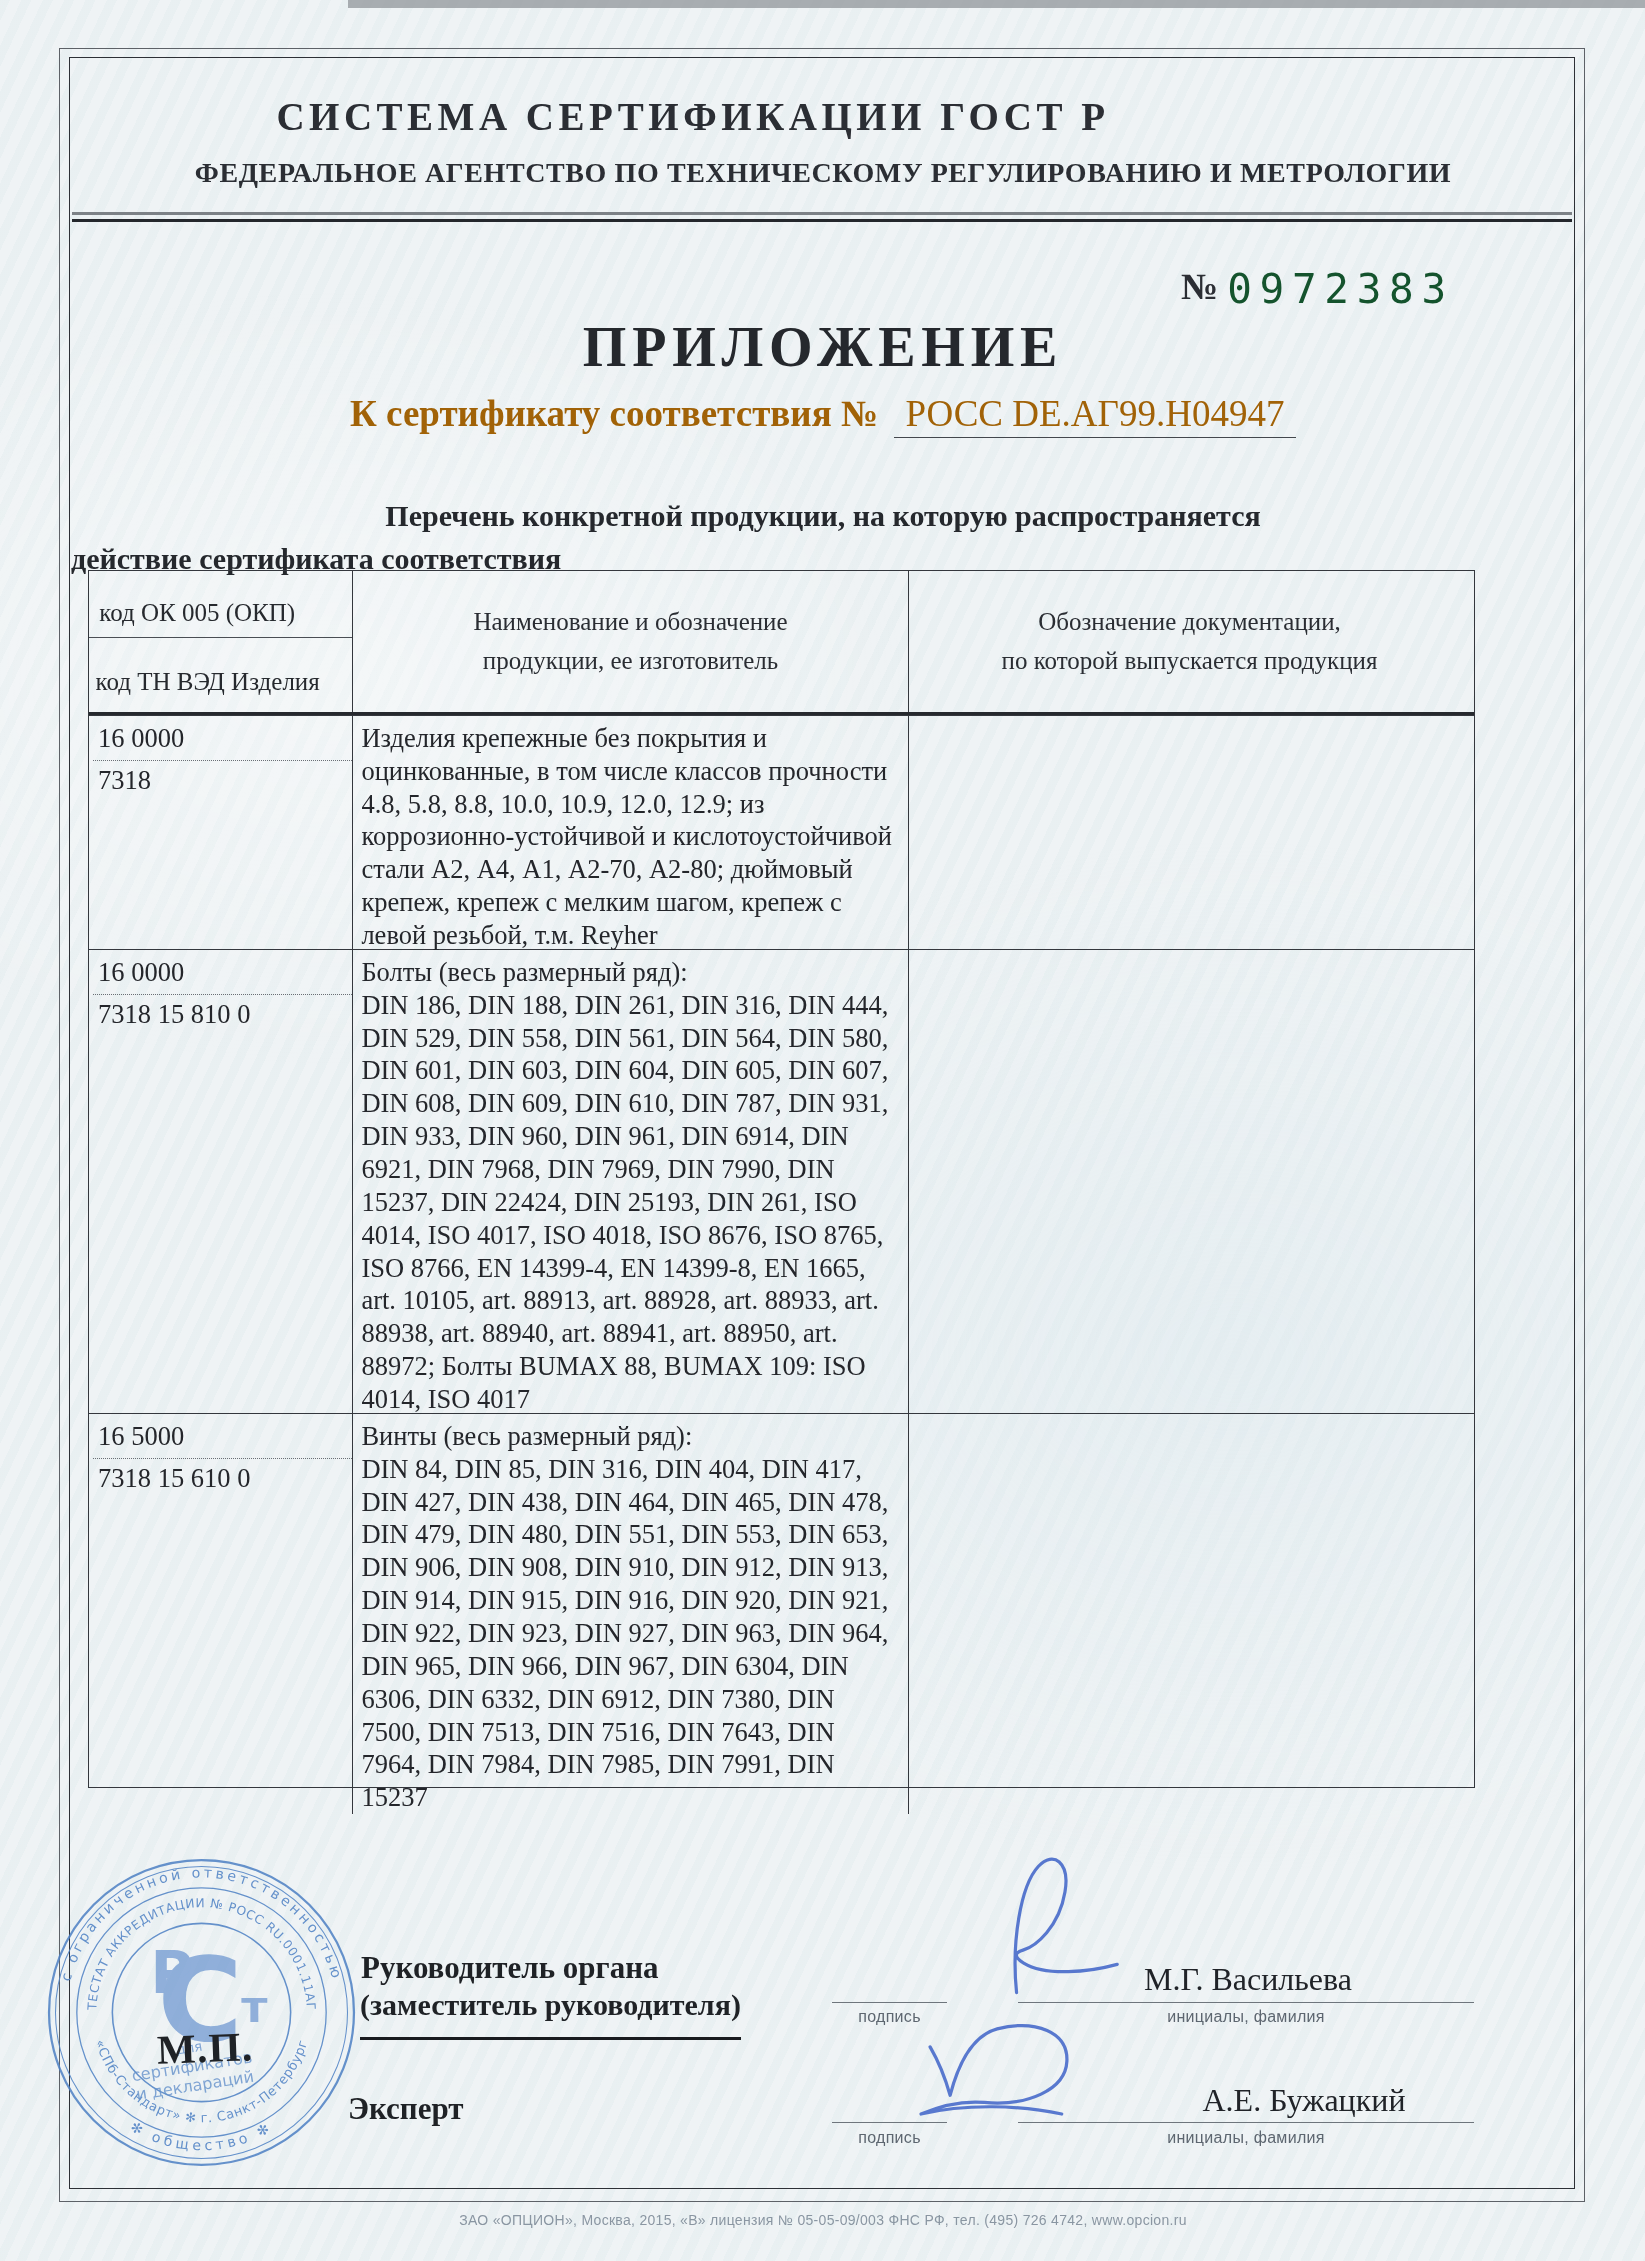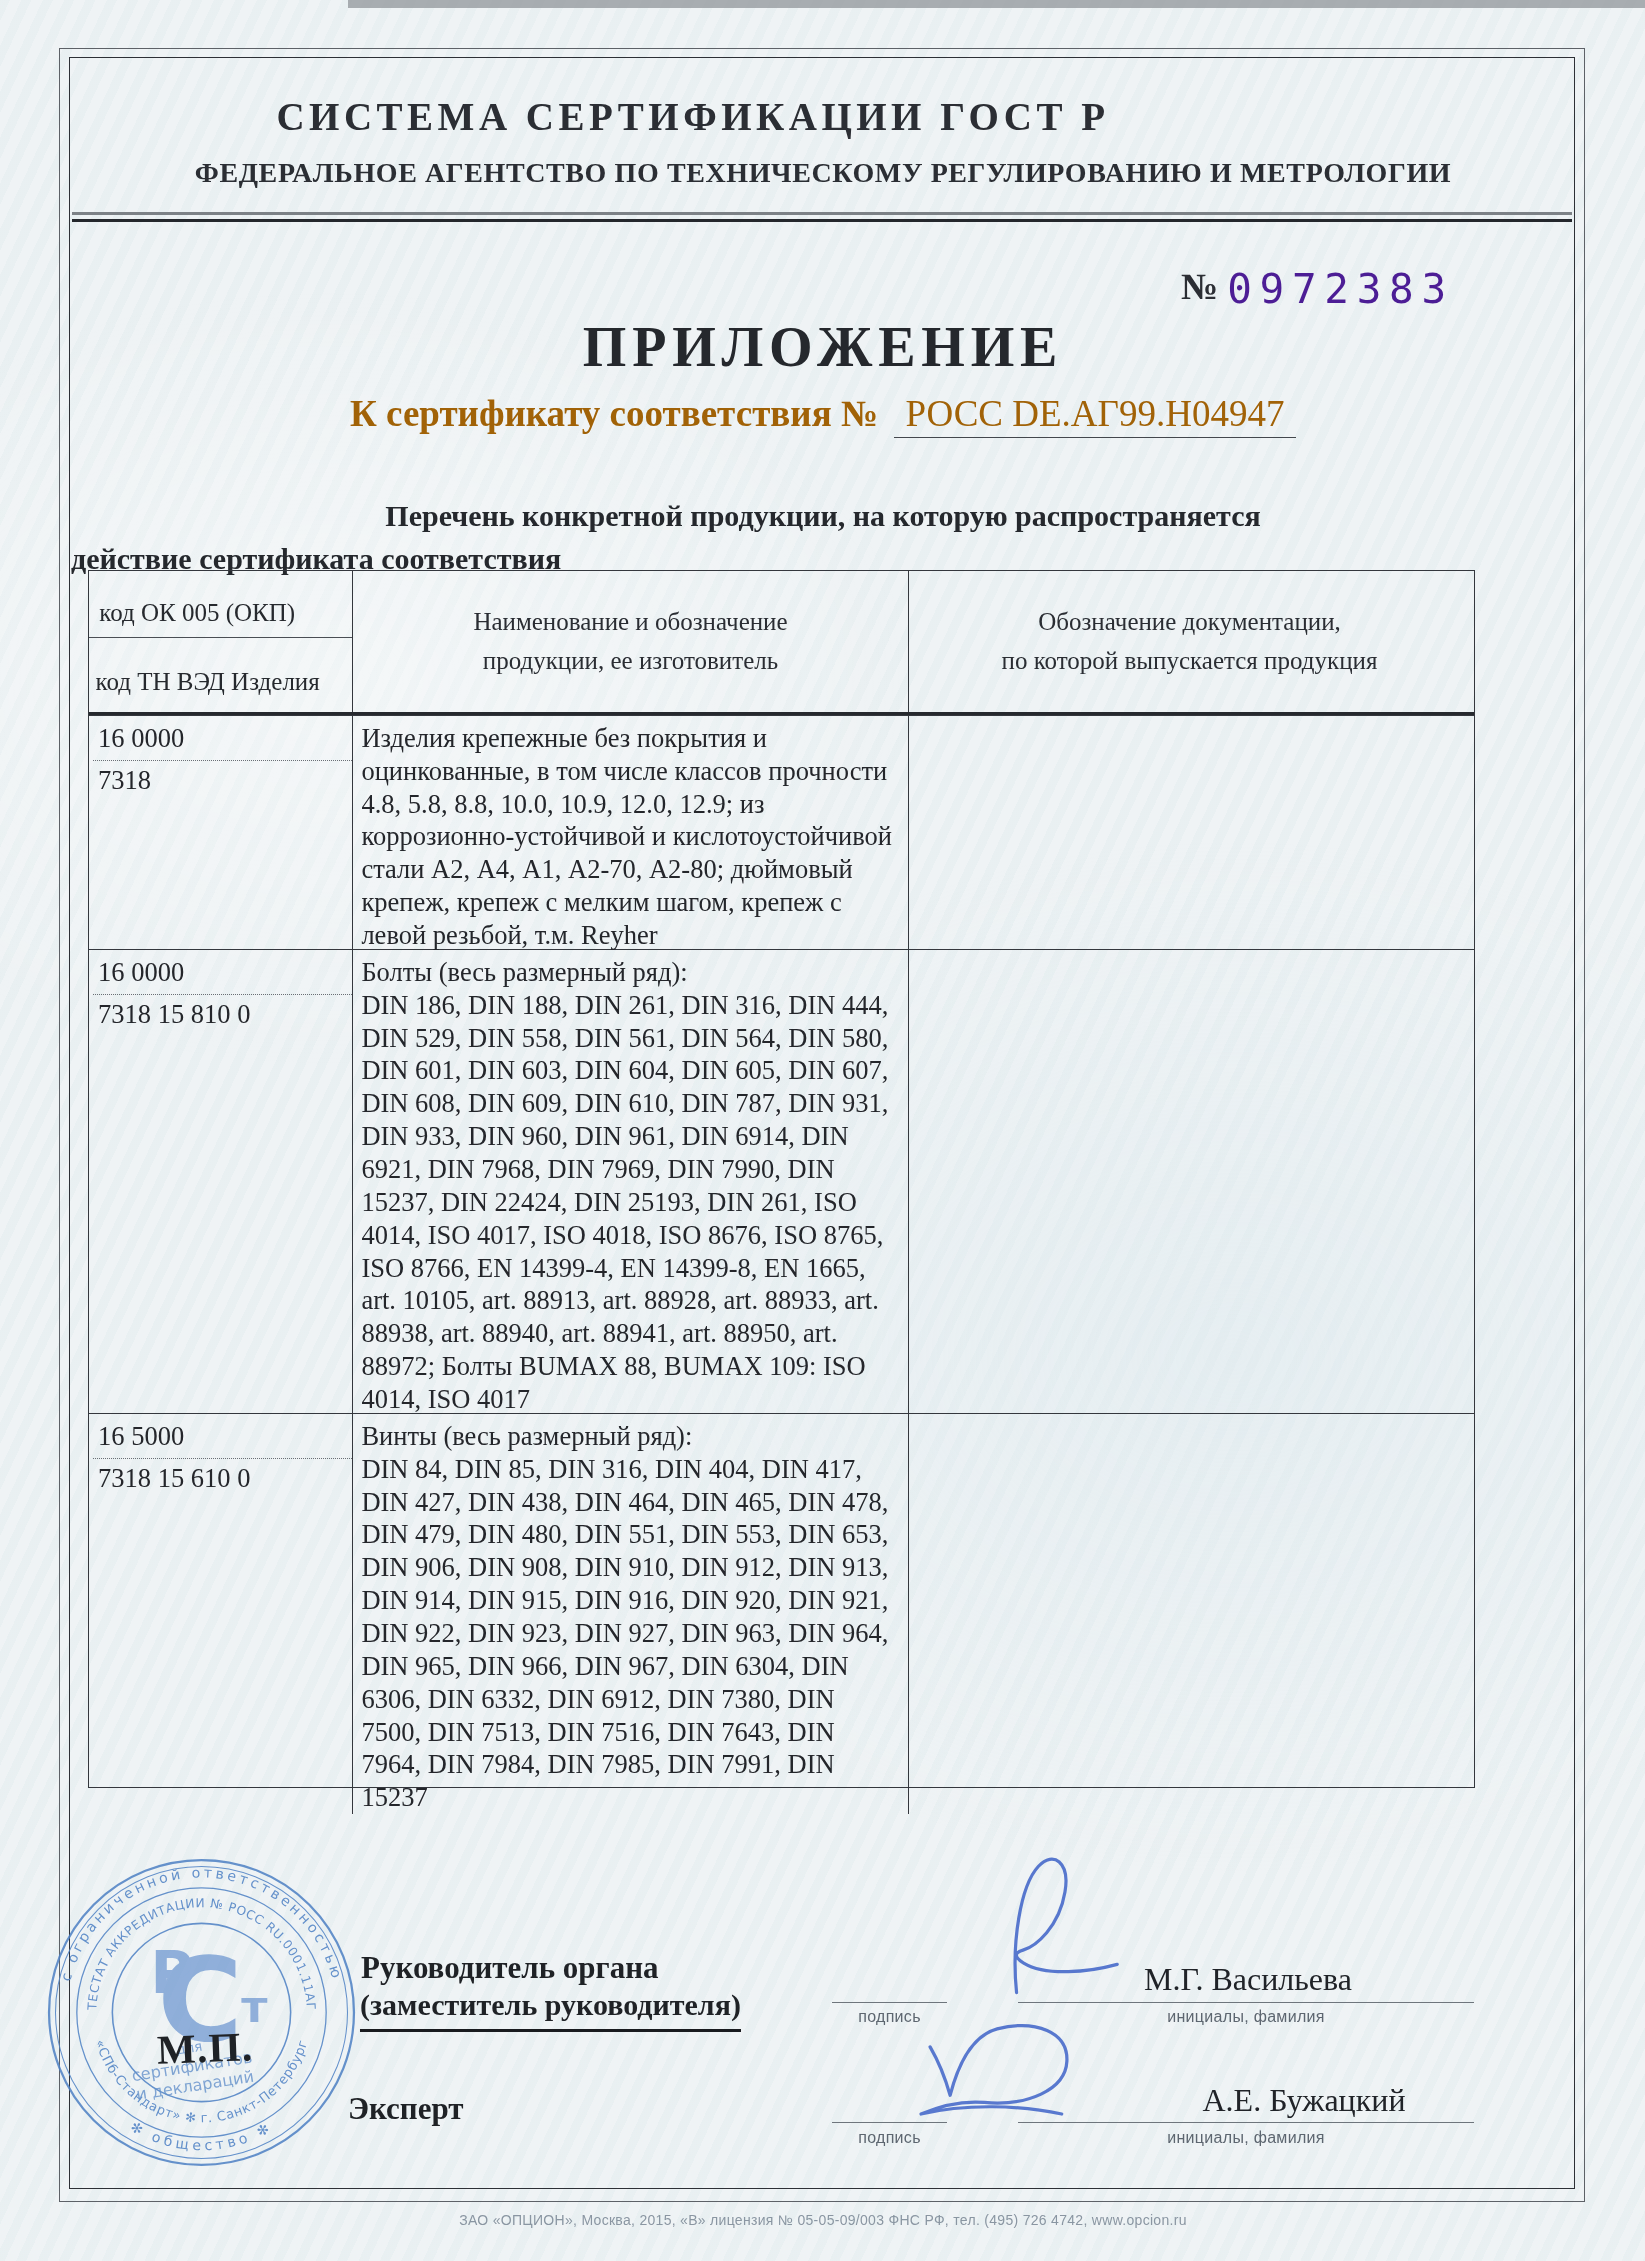--- a/index.html
+++ b/index.html
@@ -16,21 +16,21 @@
   .abs{position:absolute;}
   .scan-strip{left:348px;top:0;width:1297px;height:8.4px;background:#90969a;opacity:.75;}
   .frame-outer{left:59px;top:48px;width:1524px;height:2152px;border:1.3px solid #5d6167;}
   .frame-inner{left:69px;top:57px;width:1504px;height:2130px;border:1.9px solid #2d3036;}
   .hdr-title{left:71px;top:94px;width:1244px;text-align:center;font-size:39px;font-weight:bold;letter-spacing:4.5px;color:#2b2e34;}
   .hdr-sub{left:71px;top:157px;width:1504px;text-align:center;font-size:28px;font-weight:bold;letter-spacing:0.6px;color:#2b2e34;}
   .sep1{left:72px;top:212px;width:1500px;height:2.6px;background:#7c8186;}
   .sep2{left:72px;top:219px;width:1500px;height:3.2px;background:#24272c;}
   .doc-number{left:1181px;top:265px;white-space:nowrap;}
   .doc-number .no{font-size:37px;font-weight:bold;color:#2b2e34;vertical-align:top;}
-  .doc-number .digits{font-family:"DejaVu Sans Mono",monospace;font-size:41px;color:#4c1d95;letter-spacing:7.7px;margin-left:9px;}
+  .doc-number .digits{font-family:"DejaVu Sans Mono",monospace;font-size:41px;color:#14532d;letter-spacing:7.7px;margin-left:9px;}
   .appendix-title{left:71px;top:315px;width:1504px;text-align:center;font-size:56px;font-weight:bold;letter-spacing:5.8px;color:#25282d;}
   .cert-line{left:71px;top:392px;width:1504px;text-align:center;font-size:37px;color:#a16207;}
   .cert-line .lbl{font-weight:bold;}
   .cert-line .num{border-bottom:1.9px solid #43474d;padding:0 11.6px 2.6px 11.6px;margin-left:6.5px;}
   .desc1{left:71px;top:499px;width:1504px;text-align:center;font-size:30px;font-weight:bold;color:#25282d;}
   .desc2{left:71px;top:542px;width:1504px;font-size:30px;font-weight:bold;color:#25282d;}
   .ptable{left:88px;top:570px;width:1385px;border:1.9px solid #34373d;}
   .t-row{display:grid;grid-template-columns:263px 556px 562px;}
   .t-row > div{position:relative;}
   .t-row > div + div{border-left:1.3px solid #34373d;}
@@ -42,21 +42,21 @@
   .t-body{border-top:1.3px solid #34373d;}
   .t-body:first-of-type{border-top:none;}
   .cell-code{padding:6.5px 5.2px 0 9px;font-size:26.5px;color:#24262b;}
   .code-dots{border-top:1.9px dotted #6a6f75;margin:6.5px 0 3.9px -5.2px;width:104%;}
   .cell-name{padding:5.8px 9px 0 8.4px;font-size:26.5px;line-height:1.24;white-space:pre-line;color:#24262b;}
   .row-1{height:233px;}
   .row-2{height:463px;}
   .row-3{height:373px;}
   .mp-mark{left:157px;top:2024px;font-size:41px;font-weight:bold;color:#1f2226;transform:rotate(-2deg);letter-spacing:1.3px;}
   .role-head{left:361px;top:1950px;font-size:31px;font-weight:bold;color:#1f2226;}
-  .role-sub{left:360px;top:1988px;font-size:30px;font-weight:bold;color:#1f2226;border-bottom:3.9px solid #191b1f;padding-bottom:7px;}
+  .role-sub{left:360px;top:1988px;font-size:30px;font-weight:bold;color:#1f2226;border-bottom:3.9px solid #191b1f;padding-bottom:15px;}
   .role-expert{left:348px;top:2091px;font-size:31px;font-weight:bold;color:#1f2226;}
   .sig-line{height:1.3px;background:#6e757c;}
   .sig-line-1{left:832px;top:2002px;width:115px;}
   .sig-line-2{left:832px;top:2122px;width:115px;}
   .small-label{font-family:"Liberation Sans","DejaVu Sans",sans-serif;font-size:16px;color:#5d6670;letter-spacing:0.3px;}
   .lbl-sign-1{left:832px;top:2008px;width:115px;text-align:center;}
   .lbl-sign-2{left:832px;top:2129px;width:115px;text-align:center;}
   .name-1{left:1020px;top:1961px;width:456px;text-align:center;font-size:32px;color:#202328;}
   .name-2{left:1076px;top:2082px;width:456px;text-align:center;font-size:32px;color:#202328;}
   .name-line-1{left:1018px;top:2002px;width:456px;height:1.3px;background:#6e757c;}

